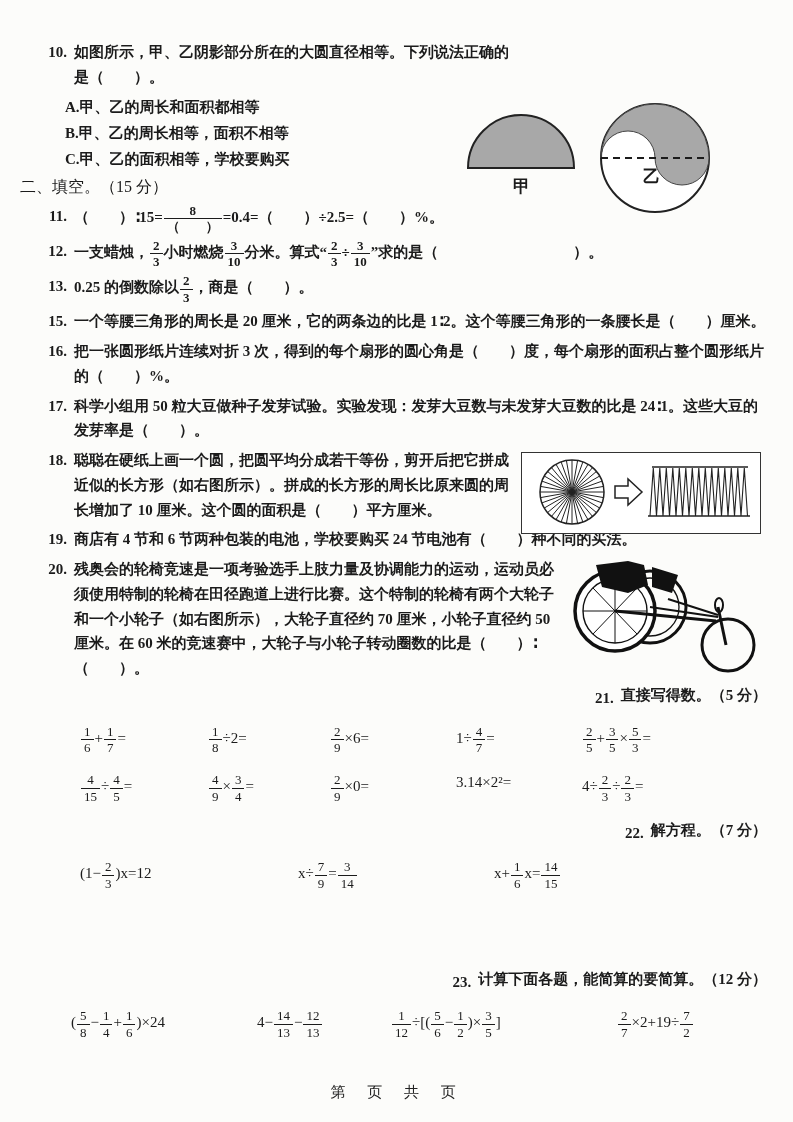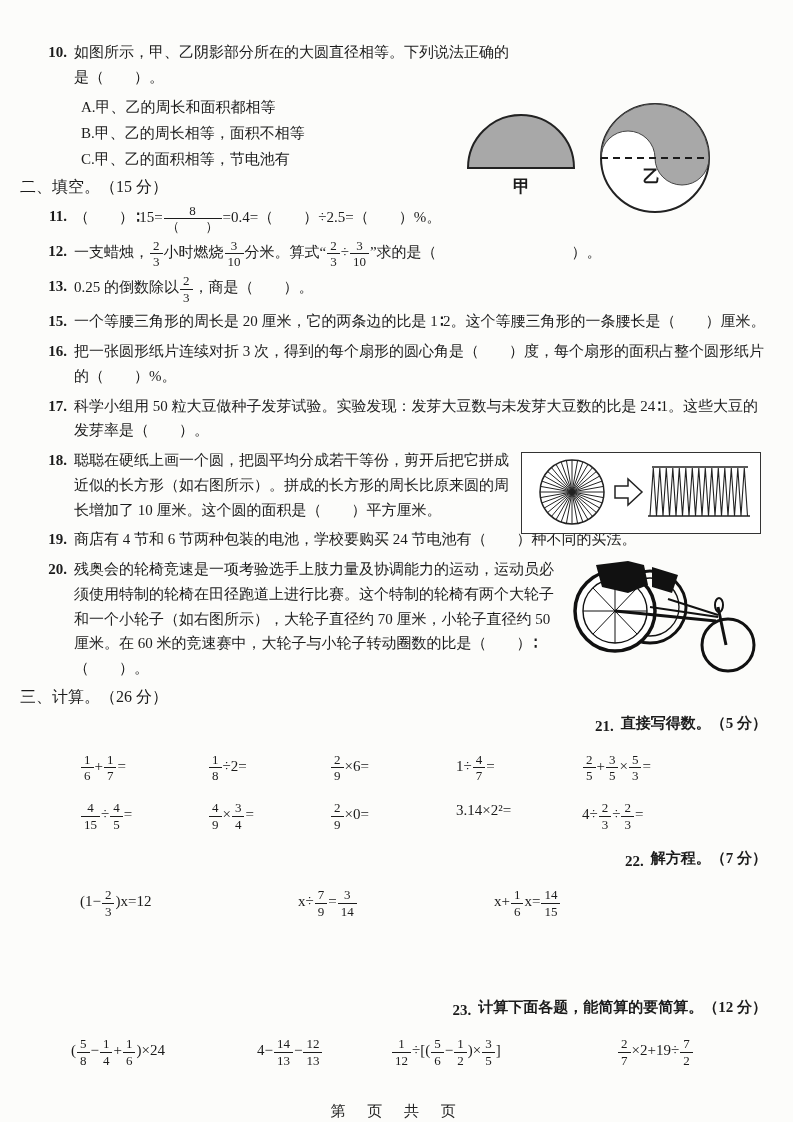--- a/index.html
+++ b/index.html
@@ -11,23 +11,23 @@
     font-family:"Liberation Serif","DejaVu Serif",serif;
     font-size:15px;
     position:relative;
     overflow:hidden;
   }
   .page { padding:40px 26px 0 40px; position:relative; }
 
   
   .q { display:flex; align-items:flex-start; margin-bottom:5px; }
   .qno { flex:0 0 34px; font-weight:bold; text-align:right; padding-right:7px; line-height:1.65; }
-  .qtext { flex:1; line-height:1.65; }
+  .qtext { flex:1; line-height:1.65;font-weight:bold; }
   .sect { font-weight:normal; font-size:16px; margin:6px 0 6px -20px; }
-  .opts { margin:0 0 2px 41px; line-height:1.6; }
+  .opts { margin:0 0 2px 25px; line-height:1.6;font-weight:bold; }
 
   
   .frac { display:inline-block; vertical-align:-0.75em; text-align:center; font-size:13px; line-height:1.05; margin:0 1px; }
   .frac .num { display:block; padding:0 3px 1px; }
   .frac .den { display:block; border-top:1.2px solid #1b1b1b; padding:1px 3px 0; }
 
   
   .fig10 { position:absolute; right:18px; top:60px; width:292px; height:120px; display:flex; align-items:flex-start; gap:6px; }
   .q-rel { position:relative; }
   .q18-text { padding-right:252px; }
@@ -45,37 +45,37 @@
   .r22 .cell:nth-child(1){ flex:0 0 218px; }
   .r22 .cell:nth-child(2){ flex:0 0 196px; }
   .r23 .cell:nth-child(1){ flex:0 0 186px; }
   .r23 .cell:nth-child(2){ flex:0 0 134px; }
   .r23 .cell:nth-child(3){ flex:0 0 226px; }
   .calc-head { display:flex; margin-top:4px;justify-content:flex-end; }
   .calc-head .qno { flex:0 0 50px; }
   .calc-head .qtitle { font-weight:bold; }
   .gap-workspace { height:58px; }
 
-  .footer { position:absolute; bottom:1px; left:0; width:100%; text-align:center; font-size:15px; letter-spacing:7px; word-spacing:4px; color:#222; }
+  .footer { position:absolute; bottom:20px; left:0; width:100%; text-align:center; font-size:15px; letter-spacing:7px; word-spacing:4px; color:#222; }
 
   svg text { font-family:"Liberation Serif","DejaVu Serif",serif; }
 </style>
 </head>
 <body>
 
 <div class="page">
 
   <div class="q-rel">
     <div class="q">
       <span class="qno">10.</span>
       <span class="qtext" style="padding-right:250px;">如图所示，甲、乙阴影部分所在的大圆直径相等。下列说法正确的是（　　）。</span>
     </div>
     <div class="opts">A.甲、乙的周长和面积都相等</div>
     <div class="opts">B.甲、乙的周长相等，面积不相等</div>
-    <div class="opts">C.甲、乙的面积相等，节电池有</div>
+    <div class="opts">C.甲、乙的面积相等，学校要购买</div>
 
     <div class="fig10">
       <svg width="128" height="110" viewBox="0 0 128 110">
         <path d="M 11 68 A 53 53 0 0 1 117 68 Z" fill="#a8a8a8" stroke="#222" stroke-width="2"></path>
         <text x="56" y="92" font-size="17" font-weight="bold" fill="#1b1b1b">甲</text>
       </svg>
       <svg width="130" height="120" viewBox="0 0 130 120">
         <circle cx="64" cy="58" r="54" fill="#ffffff" stroke="#222" stroke-width="2"></circle>
         <path d="M 10 58 A 54 54 0 0 1 118 58 A 27 27 0 0 1 64 58 A 27 27 0 0 0 10 58 Z" fill="#a8a8a8" stroke="#444" stroke-width="1"></path>
         <line x1="10" y1="58" x2="118" y2="58" stroke="#1b1b1b" stroke-width="2.2" stroke-dasharray="7,5"></line>
@@ -155,21 +155,20 @@
         <line x1="100" y1="40" x2="150" y2="56" stroke="#111" stroke-width="2"></line>
 
         <line x1="150" y1="48" x2="158" y2="86" stroke="#111" stroke-width="3"></line>
         <ellipse cx="151" cy="46" rx="4" ry="7" fill="none" stroke="#111" stroke-width="2"></ellipse>
 
         <circle cx="160" cy="86" r="26" fill="none" stroke="#111" stroke-width="3"></circle>
       </svg>
     </div>
   </div>
 
-  <div class="sect">三、计算。（26 分）</div>
 
   <div class="calc-head">
     <span class="qno">21.</span>
     <span class="qtitle">直接写得数。（5 分）</span>
   </div>
   <div class="calc-row r21">
     <span class="cell"><span class="frac"><span class="num">1</span><span class="den">6</span></span>+<span class="frac"><span class="num">1</span><span class="den">7</span></span>=</span>
     <span class="cell"><span class="frac"><span class="num">1</span><span class="den">8</span></span>÷2=</span>
     <span class="cell"><span class="frac"><span class="num">2</span><span class="den">9</span></span>×6=</span>
     <span class="cell">1÷<span class="frac"><span class="num">4</span><span class="den">7</span></span>=</span>

